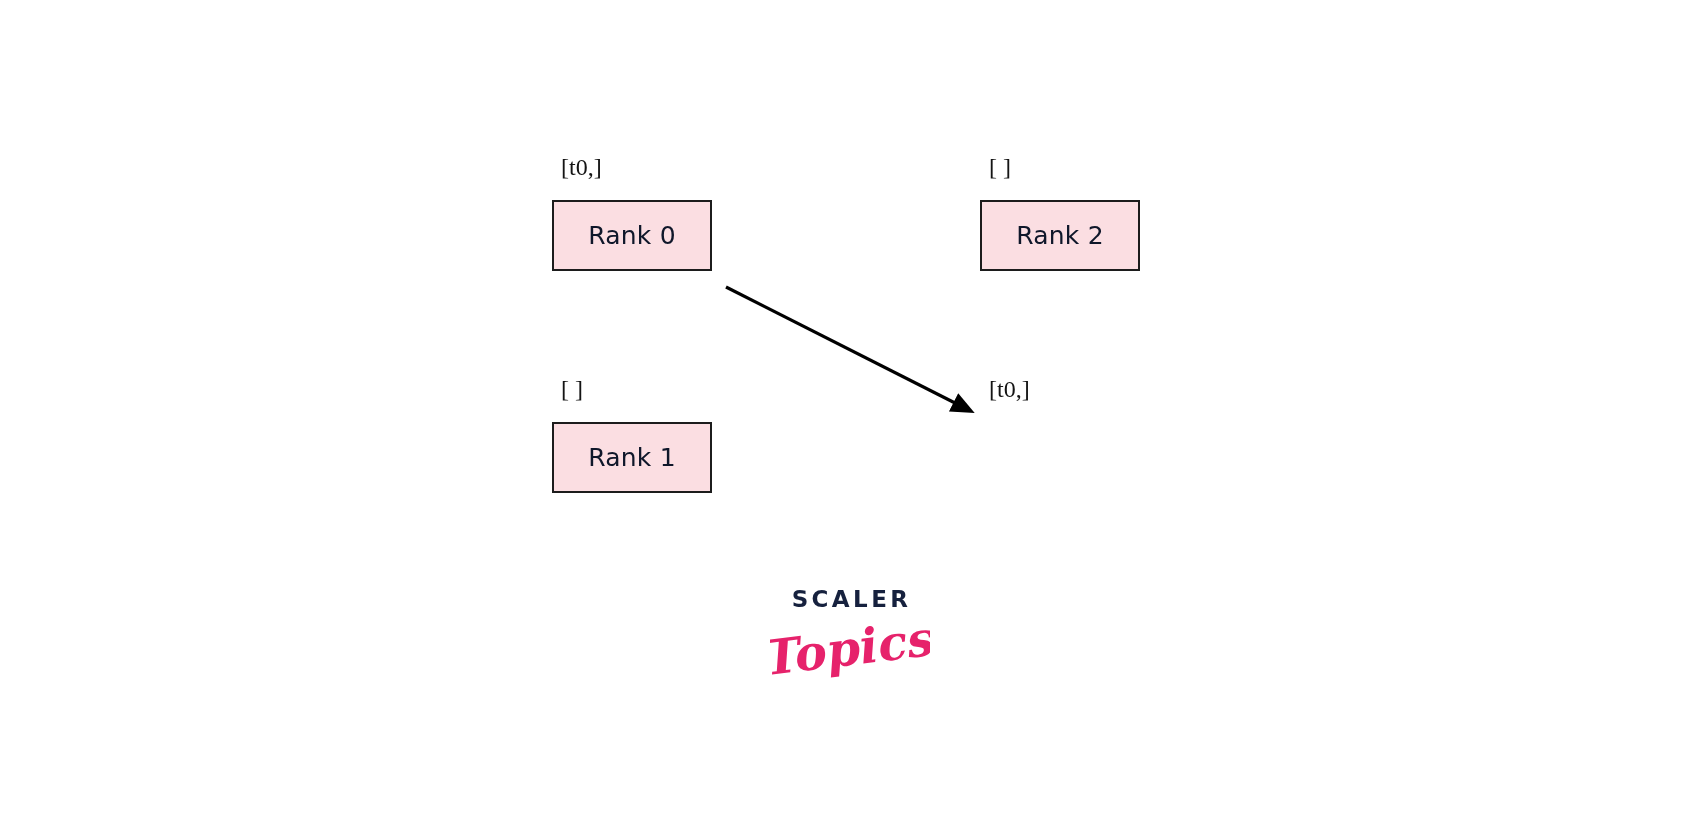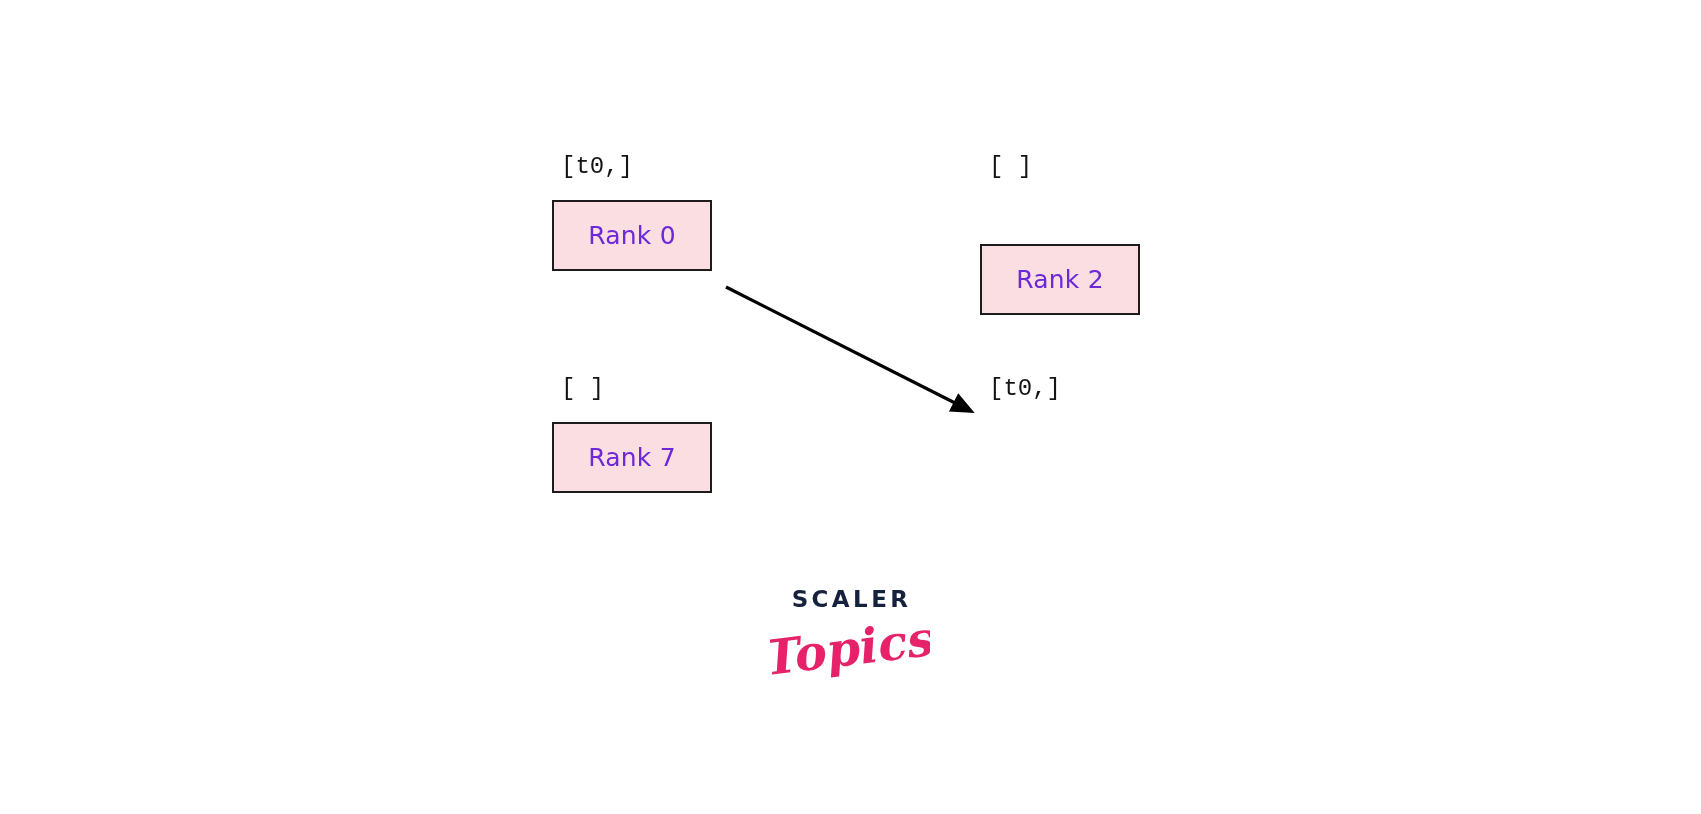--- a/index.html
+++ b/index.html
@@ -30,39 +30,39 @@
     height: 71px;
     box-sizing: border-box;
     background: #fbdee2;
     border: 2px solid #1c1c1c;
     display: flex;
     align-items: center;
     justify-content: center;
   }
   .node-label {
     font-size: 25px;
-    color: #6d28d9;
+    color: #0f172a;
     font-family: "DejaVu Sans", "Liberation Sans", sans-serif;
     letter-spacing: 0.2px;
     line-height: 1;
   }
 
   .queue-label {
     position: absolute;
     font-size: 24px;
     color: #141414;
-    font-family: Liberation Mono, monospace;
+    font-family: Liberation Serif, serif;
     white-space: pre;
     line-height: 1;
   }
 
   
   #node-rank-0 { left: 552px; top: 200px; }
   #node-rank-1 { left: 552px; top: 422px; }
-  #node-rank-2 { left: 980px; top: 200px; margin-top: 44px; }
+  #node-rank-2 { left: 980px; top: 200px; }
   #node-rank-3 { left: 980px; top: 422px; }
 
   #queue-rank-0 { left: 561px; top: 155px; }
   #queue-rank-1 { left: 561px; top: 377px; }
   #queue-rank-2 { left: 989px; top: 155px; }
   #queue-rank-3 { left: 989px; top: 377px; }
 
   .edge-layer {
     position: absolute;
     left: 0;
@@ -110,21 +110,21 @@
     <line x1="726" y1="287" x2="957" y2="404" stroke="#000000" stroke-width="3.2" marker-end="url(#arrowhead)"></line>
   </svg>
 
   <div class="queue-label" id="queue-rank-0">[t0,]</div>
   <div class="node" id="node-rank-0">
     <span class="node-label">Rank 0</span>
   </div>
 
   <div class="queue-label" id="queue-rank-1">[ ]</div>
   <div class="node" id="node-rank-1">
-    <span class="node-label">Rank 7</span>
+    <span class="node-label">Rank 1</span>
   </div>
 
   <div class="queue-label" id="queue-rank-2">[ ]</div>
   <div class="node" id="node-rank-2">
     <span class="node-label">Rank 2</span>
   </div>
 
   <div class="queue-label" id="queue-rank-3">[t0,]</div>
 
   <div class="logo">

